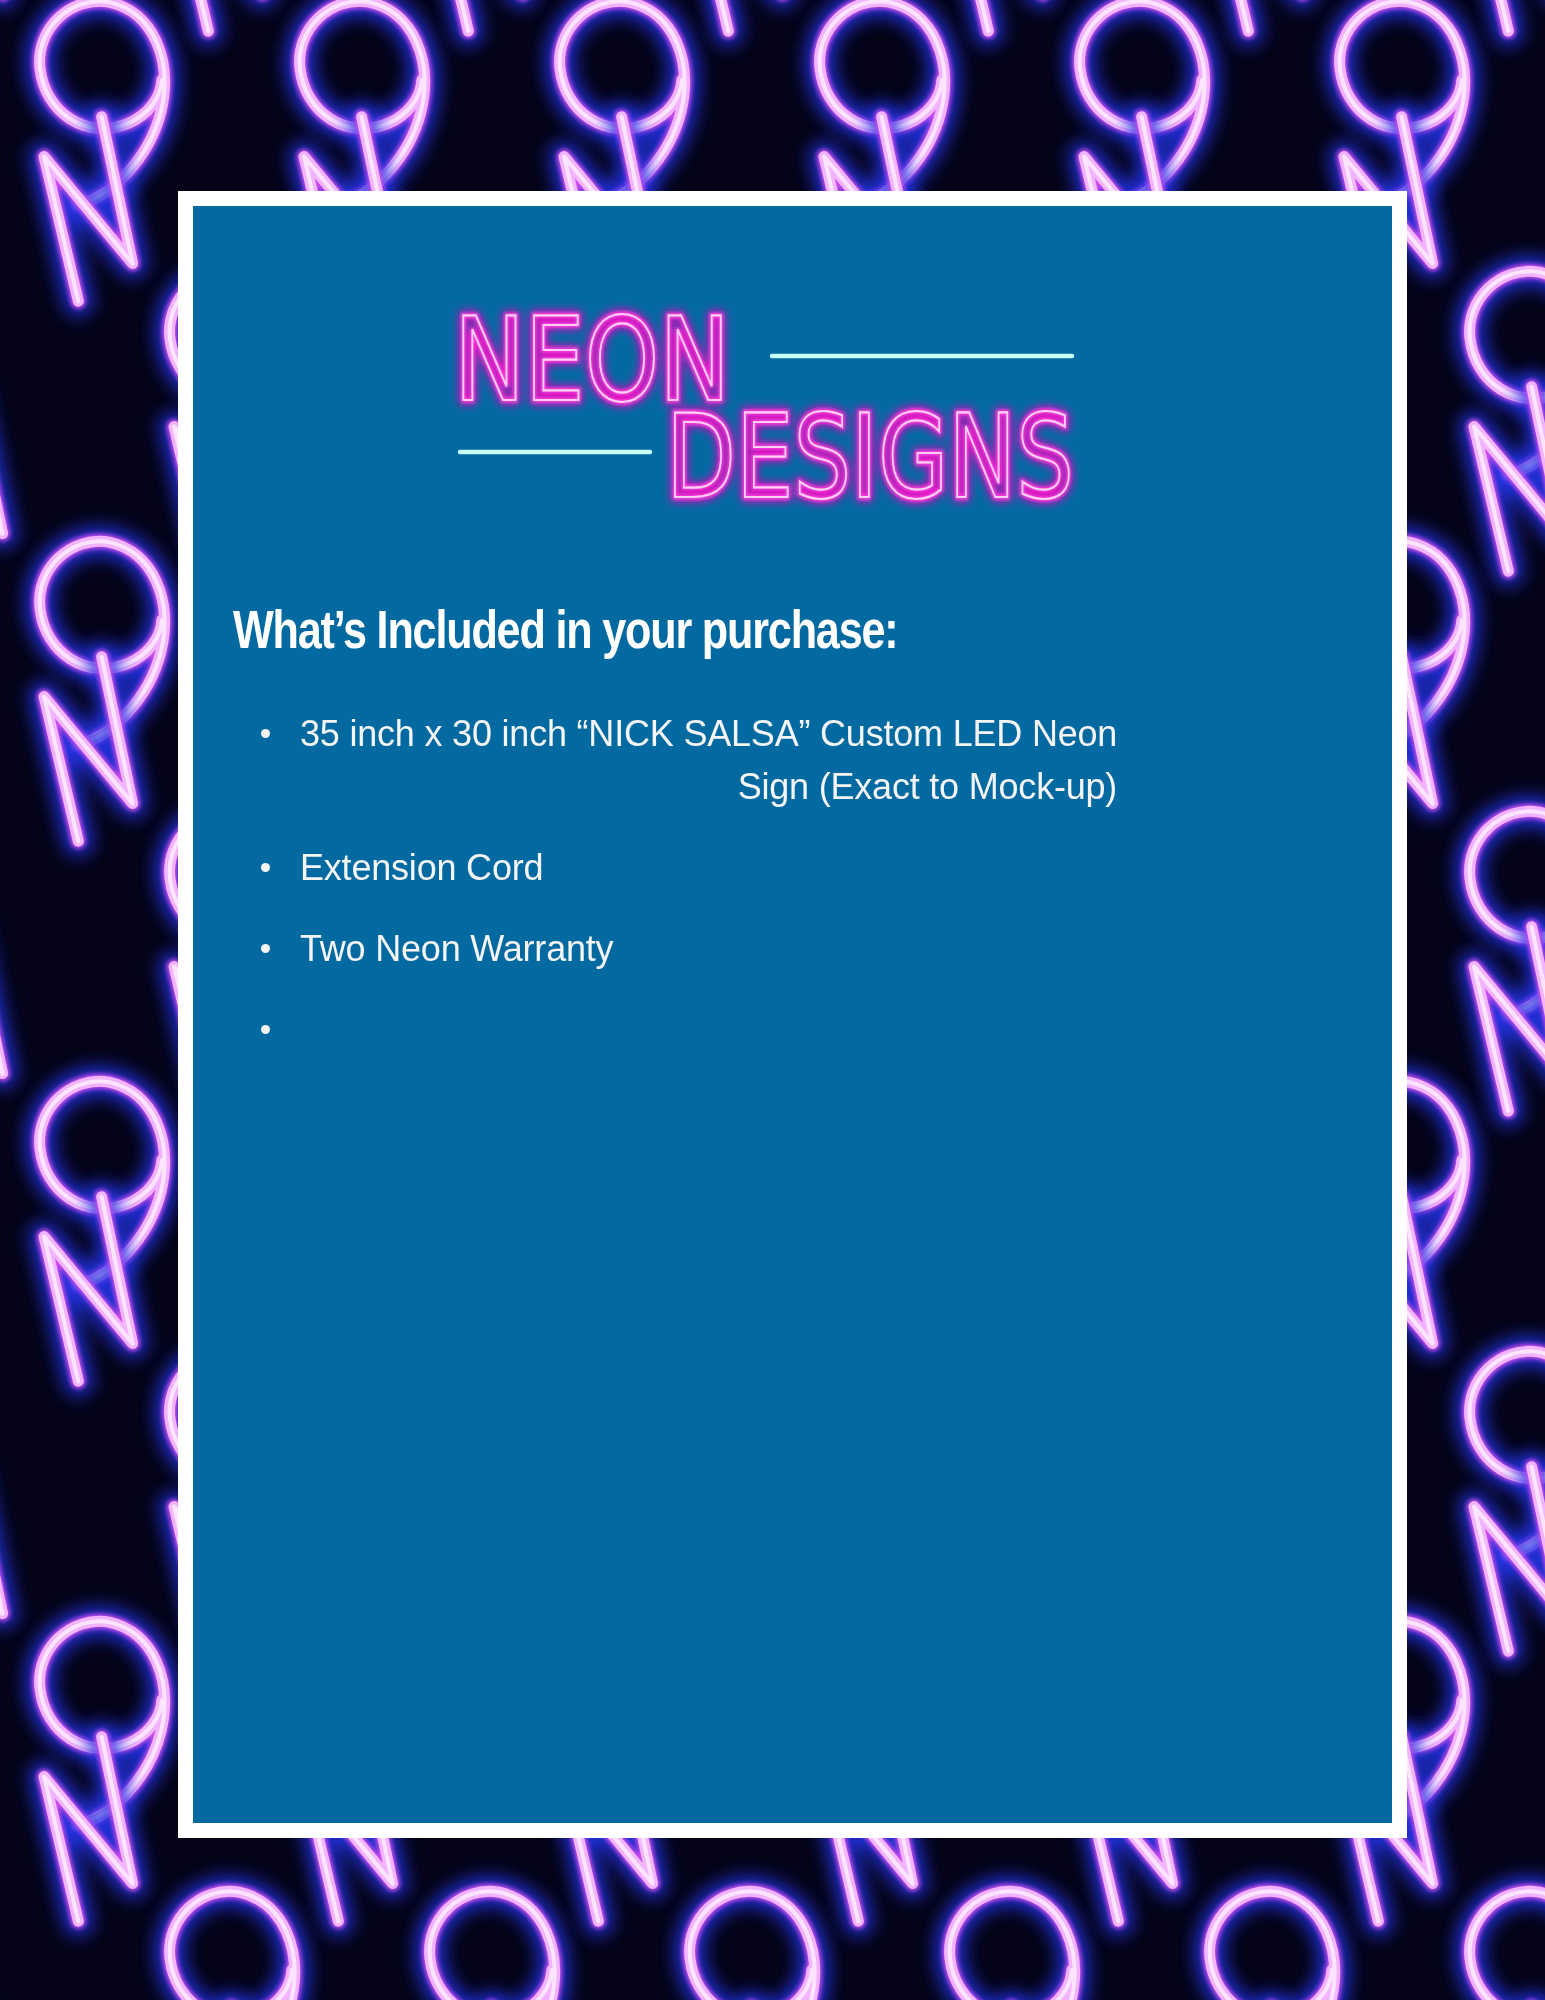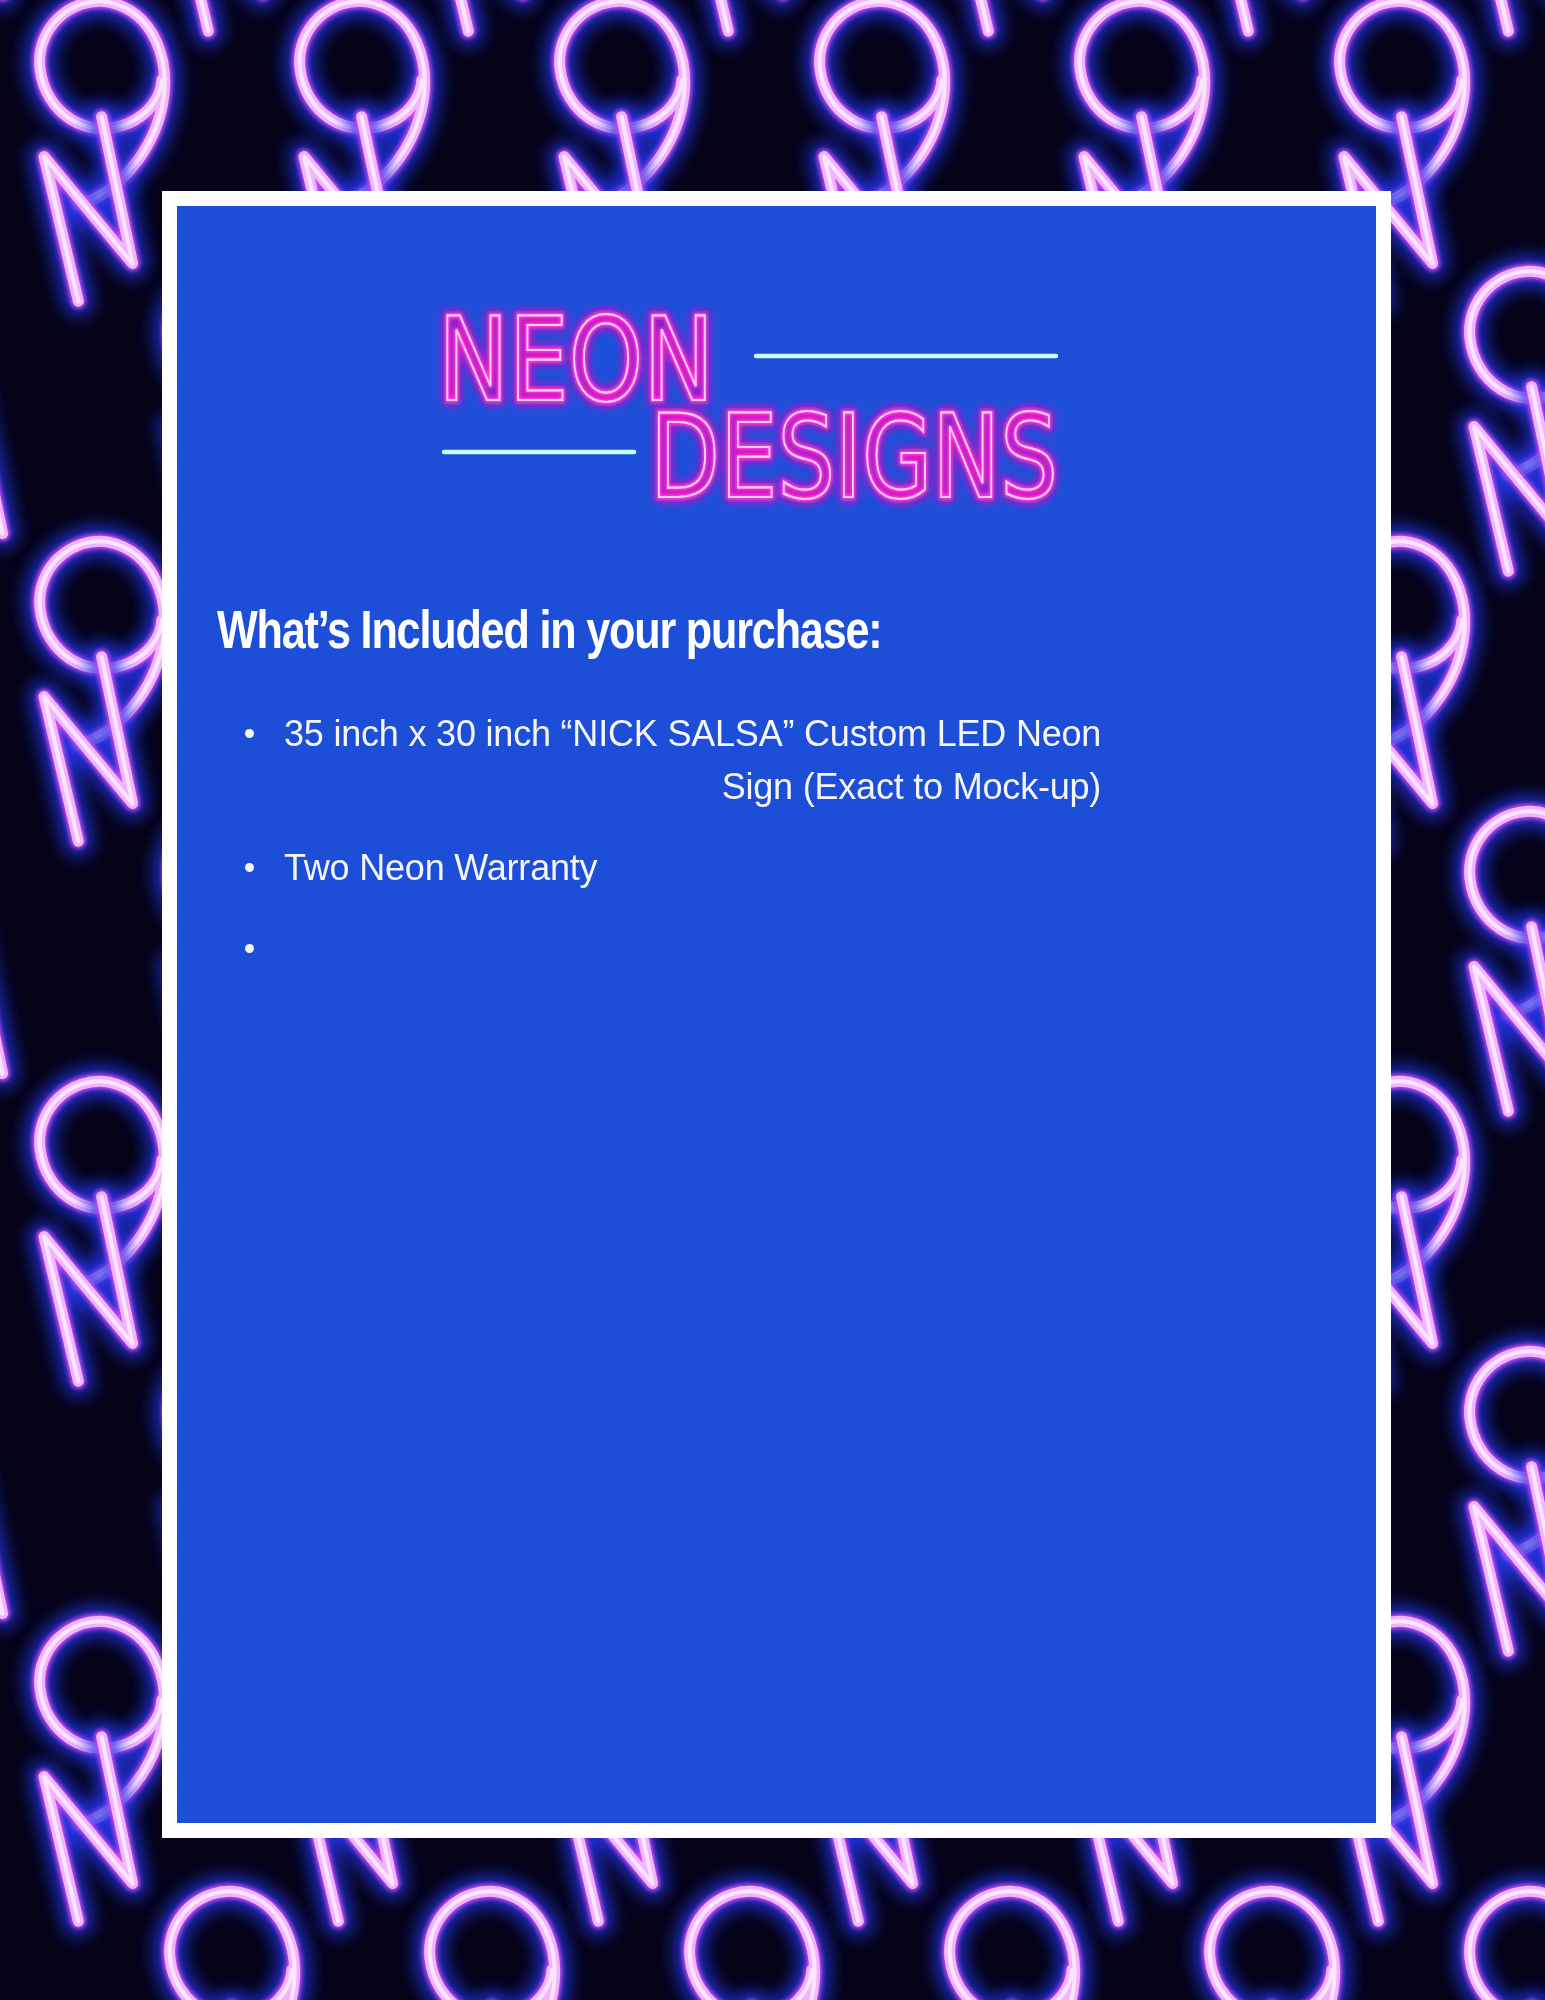--- a/index.html
+++ b/index.html
@@ -5,23 +5,23 @@
   html,body{margin:0;padding:0;}
   body{
     width:1545px;height:2000px;position:relative;overflow:hidden;
     background:#050418;
     font-family:"Liberation Sans",sans-serif;
   }
   
   #bg{position:absolute;left:0;top:0;width:1545px;height:2000px;display:block;}
   
   .card{
-    position:absolute;left:162px;top:191px;
+    position:absolute;left:178px;top:191px;
     width:1199px;height:1617px;
-    background:#1d4ed8;
+    background:#0369a1;
     border:15px solid #ffffff;
   }
   .content{position:relative;width:100%;height:100%;padding:392px 50px 0 40px;box-sizing:border-box;}
   
   .logo{position:absolute;left:251px;top:102px;width:640px;height:210px;overflow:visible;}
   .logo text{font-family:"DejaVu Sans",sans-serif;font-weight:normal;}
   
   h1.heading{
     margin:0;color:#ffffff;
     font-family:"Liberation Sans",sans-serif;
@@ -194,20 +194,24 @@
     <h1 class="heading">What’s Included in your purchase:</h1>
 
     <ul class="items">
       <li>
           <span class="dot"></span>
           <span class="li-text">35 inch x 30 inch “NICK SALSA” Custom LED Neon
 Sign (Exact to Mock-up)</span>
         </li>
       <li>
           <span class="dot"></span>
+          <span class="li-text">Extension Cord</span>
+        </li>
+      <li>
+          <span class="dot"></span>
           <span class="li-text">Two Neon Warranty</span>
         </li>
       <li>
           <span class="dot"></span>
         </li>
     </ul>
   </div>
 </div>
 
 </body></html>

